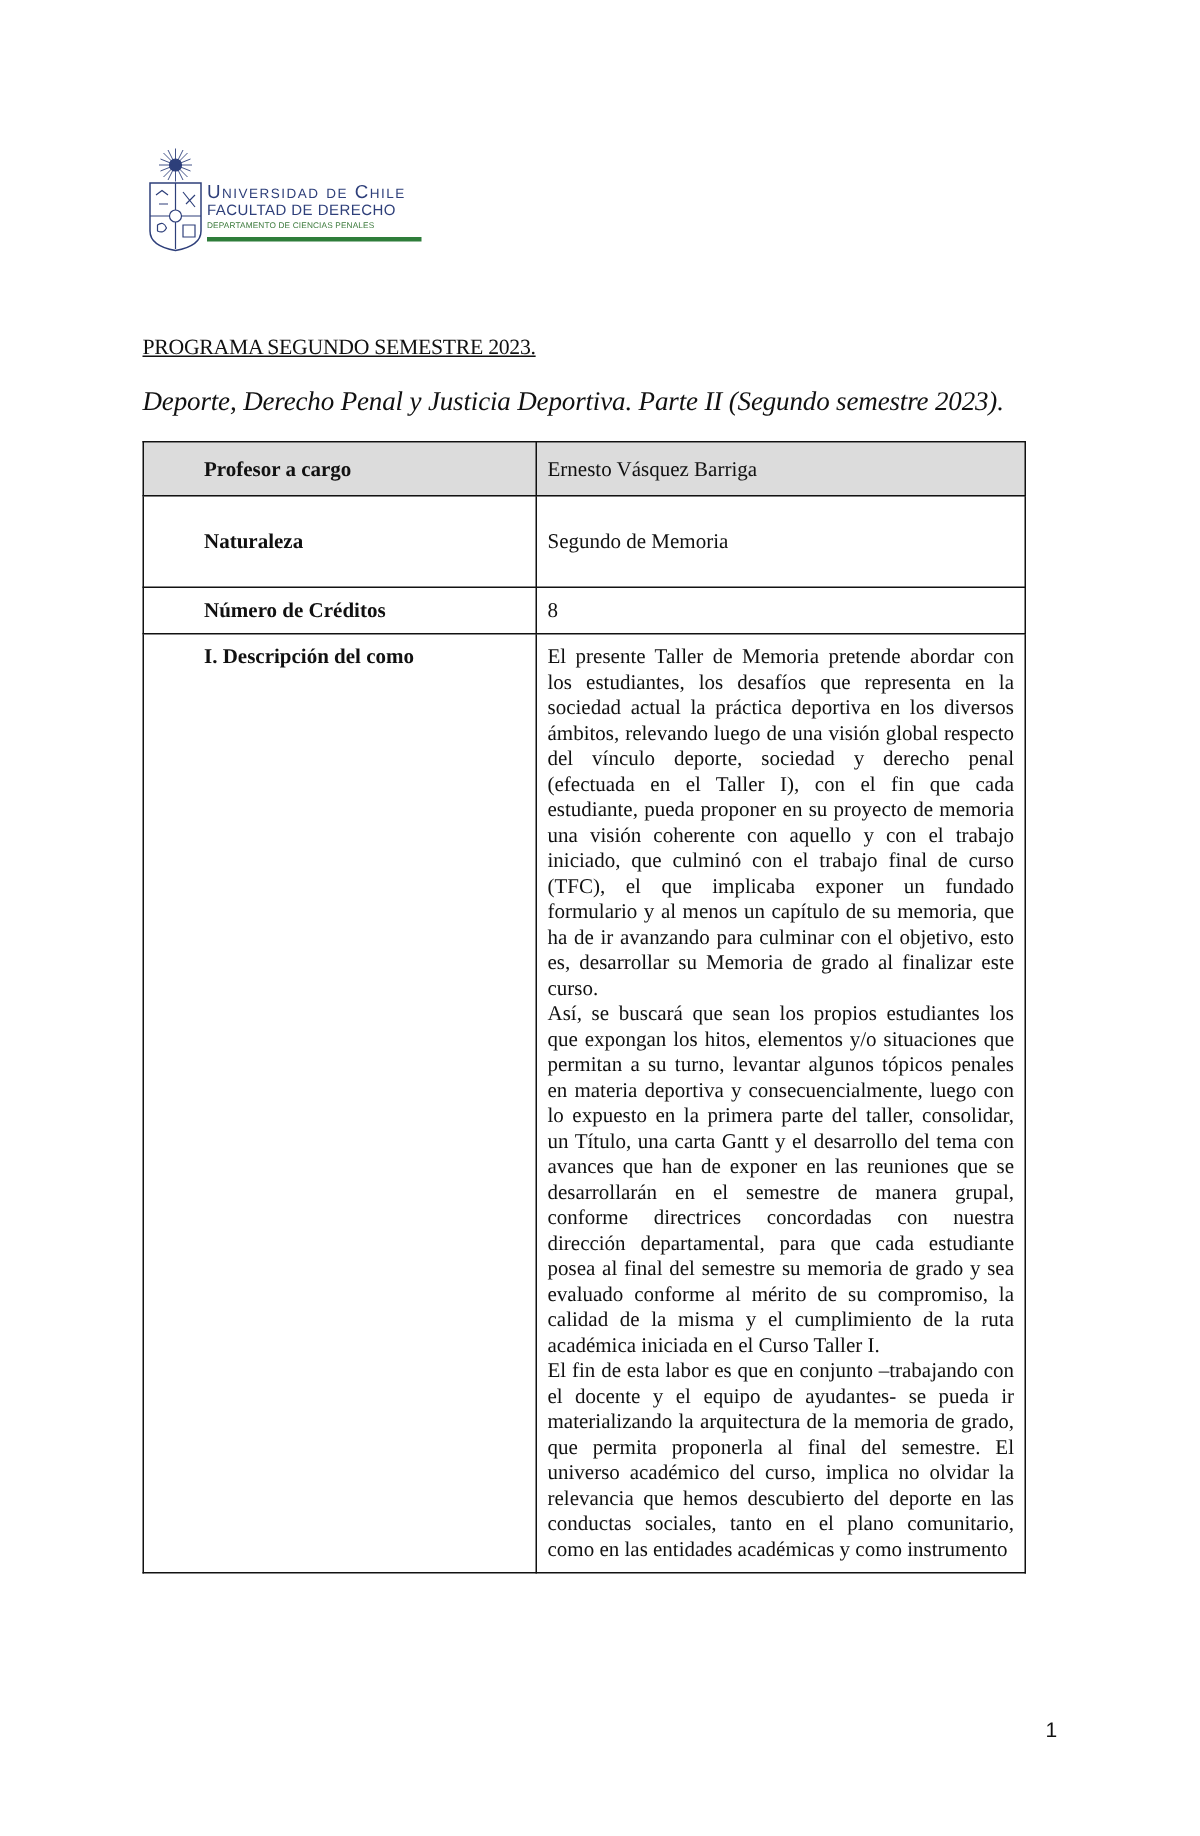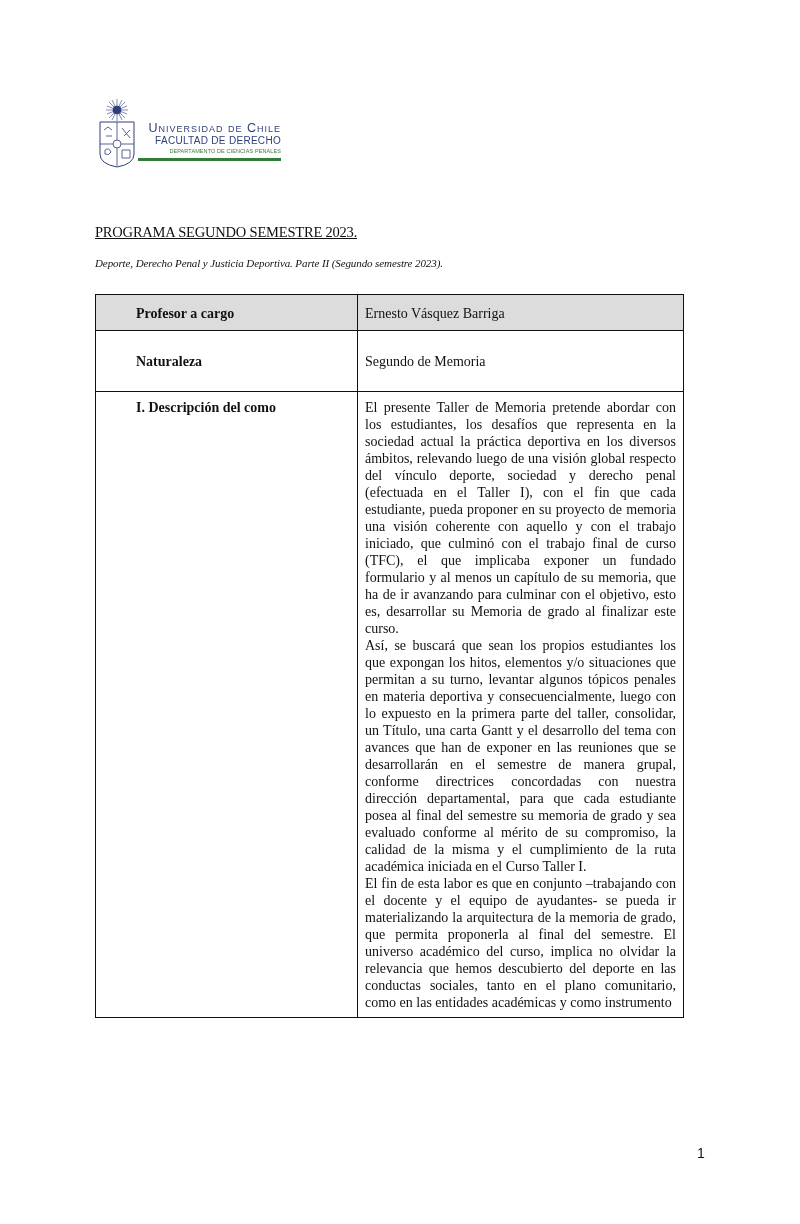--- a/index.html
+++ b/index.html
@@ -1,27 +1,27 @@
 <!DOCTYPE html>
 <html><head>
 <meta charset="utf-8">
 <style>
   html, body { margin: 0; padding: 0; background: #ffffff; }
   body { width: 800px; height: 1224px; position: relative; overflow: hidden; font-family: "Liberation Serif", "DejaVu Serif", serif; color: #111; }
 
-  .logo { position: absolute; left: 97px; top: 98px; width: 200px; height: 72px; text-align: right; }
+  .logo { position: absolute; left: 97px; top: 98px; width: 200px; height: 72px; }
   .logo-shield { position: absolute; left: 0; top: 0; width: 40px; height: 70px; }
   .logo-text { position: absolute; left: 41px; top: 24px; font-family: "Liberation Sans", "DejaVu Sans", sans-serif; color: #2e3f7a; }
   .logo-uni { font-size: 12.5px; letter-spacing: 1px; line-height: 13px; font-variant: small-caps; }
   .logo-fac { font-size: 10px; letter-spacing: 0.3px; line-height: 11px; margin-top: 0px; }
   .logo-dep { font-size: 5.5px; color: #3c7a3c; letter-spacing: 0.1px; line-height: 8px; margin-top: 1px; }
   .logo-bar { width: 143px; height: 3px; background: #2e7d3a; margin-top: 3px; }
 
   .heading { position: absolute; left: 95px; top: 224px; font-size: 14.5px; text-decoration: underline; letter-spacing: -0.2px; }
-  .subtitle { position: absolute; left: 95px; top: 257px; font-size: 11px; font-style: italic; letter-spacing: -0.1px; }
+  .subtitle { position: absolute; left: 95px; top: 257px; font-size: 18px; font-style: italic; letter-spacing: -0.1px; }
 
   table.info { position: absolute; left: 95px; top: 294px; width: 589px; border-collapse: collapse; font-size: 14px; }
   table.info td { border: 1.6px solid #111; vertical-align: top; padding: 7px 7px 6px 7px; line-height: 17px; }
   table.info td.label { width: 214px; font-weight: bold; padding-left: 40px; }
   table.info td.value { }
   table.info tr.shaded td { background: #dcdcdc; }
   tr.r-prof td { height: 22px; vertical-align: middle; }
   tr.r-nat td { height: 47px; vertical-align: middle; }
   tr.r-req td { height: 40px; }
   tr.r-cred td { height: 16px; }
@@ -71,20 +71,24 @@
 <table class="info">
   <tbody>
       <tr class="shaded r-prof">
     <td class="label">Profesor  a  cargo</td>
     <td class="value">Ernesto Vásquez Barriga</td>
   </tr>
   <tr class="r-nat">
     <td class="label">Naturaleza</td>
     <td class="value">Segundo de Memoria</td>
   </tr>
+  <tr class="r-cred">
+    <td class="label">Número de Créditos</td>
+    <td class="value">8</td>
+  </tr>
   <tr>
     <td class="label">I. Descripción del como</td>
     <td class="value desc">
       <p>El presente Taller de Memoria pretende abordar con los estudiantes, los desafíos que representa en la sociedad actual la práctica deportiva en los diversos ámbitos, relevando luego de una visión global respecto del vínculo deporte, sociedad y derecho penal (efectuada en el Taller I), con el fin que cada estudiante, pueda proponer en su proyecto de memoria una visión coherente con aquello y con el trabajo iniciado, que culminó con el trabajo final de curso (TFC), el que implicaba exponer un fundado formulario y al menos un capítulo de su memoria, que ha de ir avanzando para culminar con el objetivo, esto es, desarrollar su Memoria de grado al finalizar este curso.</p>
       <p>Así, se buscará que sean los propios estudiantes los que expongan los hitos, elementos y/o situaciones que permitan a su turno, levantar algunos tópicos penales en materia deportiva y consecuencialmente, luego con lo expuesto en la primera parte del taller, consolidar, un Título, una carta Gantt y el desarrollo del tema con avances que han de exponer en las reuniones que se desarrollarán en el semestre de manera grupal, conforme directrices concordadas con nuestra dirección departamental, para que cada estudiante posea al final del semestre su memoria de grado y sea evaluado conforme al mérito de su compromiso, la calidad de la misma y el cumplimiento de la ruta académica iniciada en el Curso Taller I.</p>
       <p>El fin de esta labor es que en conjunto –trabajando con el docente y el equipo de ayudantes- se pueda ir materializando la arquitectura de la memoria de grado, que permita proponerla al final del semestre. El universo académico del curso, implica no olvidar la relevancia que hemos descubierto del deporte en las conductas sociales, tanto en el plano comunitario, como en las entidades académicas y como instrumento</p>
     </td>
   </tr>
 </tbody>
   </table>

